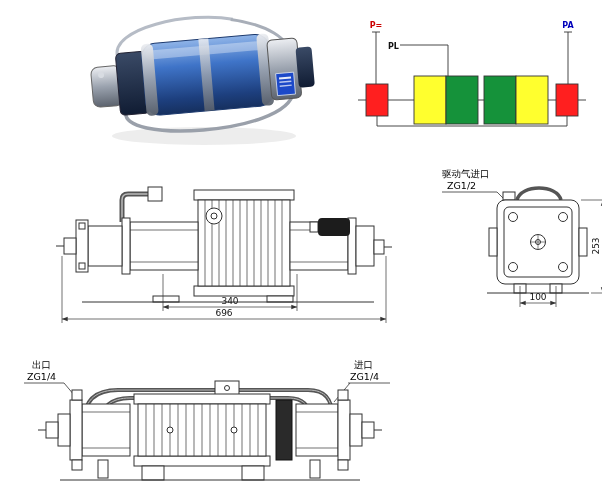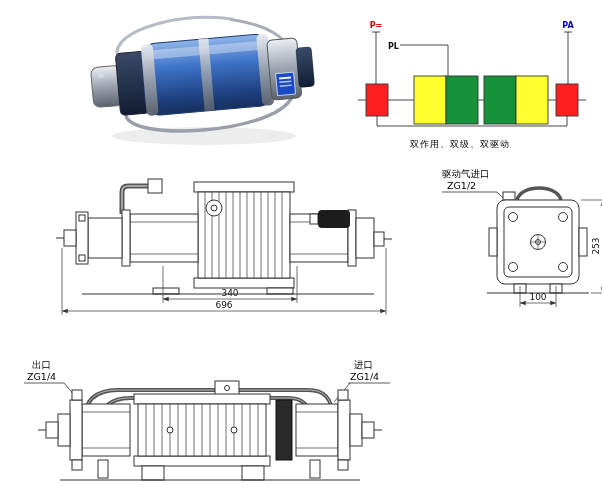--- a/index.html
+++ b/index.html
@@ -80,23 +80,22 @@
         <rect x="94" y="58" width="32" height="48" fill="#15923a"></rect>
         <rect x="132" y="58" width="32" height="48" fill="#15923a"></rect>
         <rect x="164" y="58" width="32" height="48" fill="#ffff2e"></rect>
         <rect x="204" y="66" width="22" height="32" fill="#ff1f1f"></rect>
       </g>
       <text x="24" y="10" class="st" fill="#cc0000" text-anchor="middle">P=</text>
       <text x="216" y="10" class="st" fill="#0000bb" text-anchor="middle">PA</text>
       <text x="36" y="31" class="st" fill="#111">PL</text>
     </svg>
   </div>
-  <div class="caption">双作用、双级、双驱动</div>
-
-  <div class="abs" style="left:52px;top:168px">
+
+  <div class="abs" style="left:52px;top:176px">
     <svg width="345" height="150" viewBox="0 0 345 150">
       <defs>
         <marker id="mF" viewBox="0 0 10 10" refX="9" refY="5" markerWidth="9" markerHeight="9" orient="auto-start-reverse">
           <path d="M0,1.5 L9,5 L0,8.5 z" fill="#333"></path>
         </marker>
       </defs>
       <g stroke="#333" stroke-width="1" fill="none">
         <path d="M96,18 H76 Q70,18 70,24 V46" stroke="#555" stroke-width="5"></path>
         <path d="M96,18 H76 Q70,18 70,24 V46" stroke="#bbb" stroke-width="1.5"></path>
         <rect x="96" y="11" width="14" height="14" fill="#fff"></rect>

